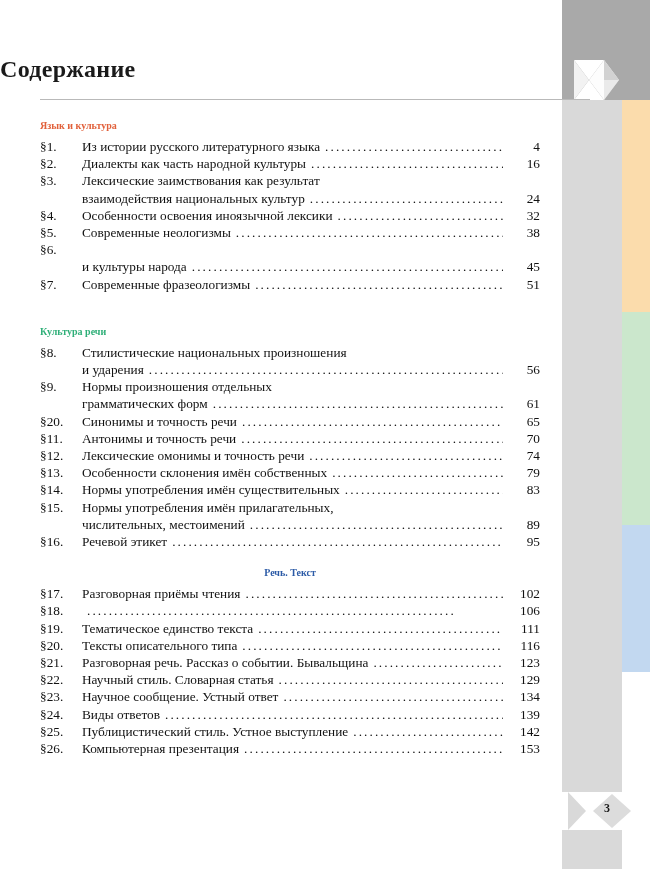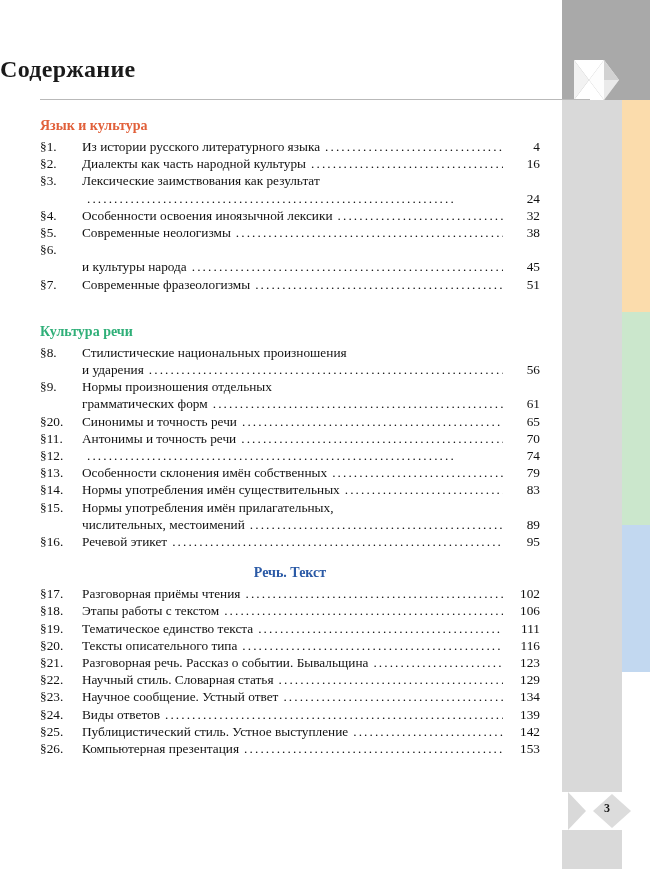--- a/index.html
+++ b/index.html
@@ -88,21 +88,21 @@
   .toc {
     position: absolute;
     left: 40px;
     top: 116px;
     width: 500px;
   }
 
   .section { margin-bottom: 0px; }
 
   .section-heading {
-    font-size: 14px;
+    font-size: 10px;
     font-weight: bold;
     line-height: 19px;
     margin-bottom: 3px;
   }
   .section-1 .section-heading { color: #e1603a; }
   .section-2 .section-heading { color: #2faf78; }
   .section-3 .section-heading { color: #2b5aa6; text-align: center; }
 
   .section-2 { margin-top: 29px; }
   .section-3 { margin-top: 13px; }
@@ -232,20 +232,21 @@
         <span class="entry-num">§3.</span>
         <span class="entry-body">
           <span class="entry-title">Лексические заимствования как результат</span>
           <span class="leader nodots"></span>
         </span>
         <span class="entry-page"></span>
       </div>
       <div class="entry cont">
         <span class="entry-num"></span>
         <span class="entry-body">
+          <span class="entry-title">взаимодействия национальных культур</span>
           <span class="leader">....................................................................</span>
         </span>
         <span class="entry-page">24</span>
       </div>
 
       <div class="entry">
         <span class="entry-num">§4.</span>
         <span class="entry-body">
           <span class="entry-title">Особенности освоения иноязычной лексики</span>
           <span class="leader">....................................................................</span>
@@ -336,20 +337,21 @@
         <span class="entry-body">
           <span class="entry-title">Антонимы и точность речи</span>
           <span class="leader">....................................................................</span>
         </span>
         <span class="entry-page">70</span>
       </div>
 
       <div class="entry">
         <span class="entry-num">§12.</span>
         <span class="entry-body">
+          <span class="entry-title">Лексические омонимы и точность речи</span>
           <span class="leader">....................................................................</span>
         </span>
         <span class="entry-page">74</span>
       </div>
 
       <div class="entry">
         <span class="entry-num">§13.</span>
         <span class="entry-body">
           <span class="entry-title">Особенности склонения имён собственных</span>
           <span class="leader">....................................................................</span>
@@ -401,21 +403,20 @@
         <span class="entry-body">
           <span class="entry-title">Разговорная приёмы чтения</span>
           <span class="leader">....................................................................</span>
         </span>
         <span class="entry-page">102</span>
       </div>
 
       <div class="entry">
         <span class="entry-num">§18.</span>
         <span class="entry-body">
-          <span class="entry-title">Этапы работы с текстом</span>
           <span class="leader">....................................................................</span>
         </span>
         <span class="entry-page">106</span>
       </div>
 
       <div class="entry">
         <span class="entry-num">§19.</span>
         <span class="entry-body">
           <span class="entry-title">Тематическое единство текста</span>
           <span class="leader">....................................................................</span>

